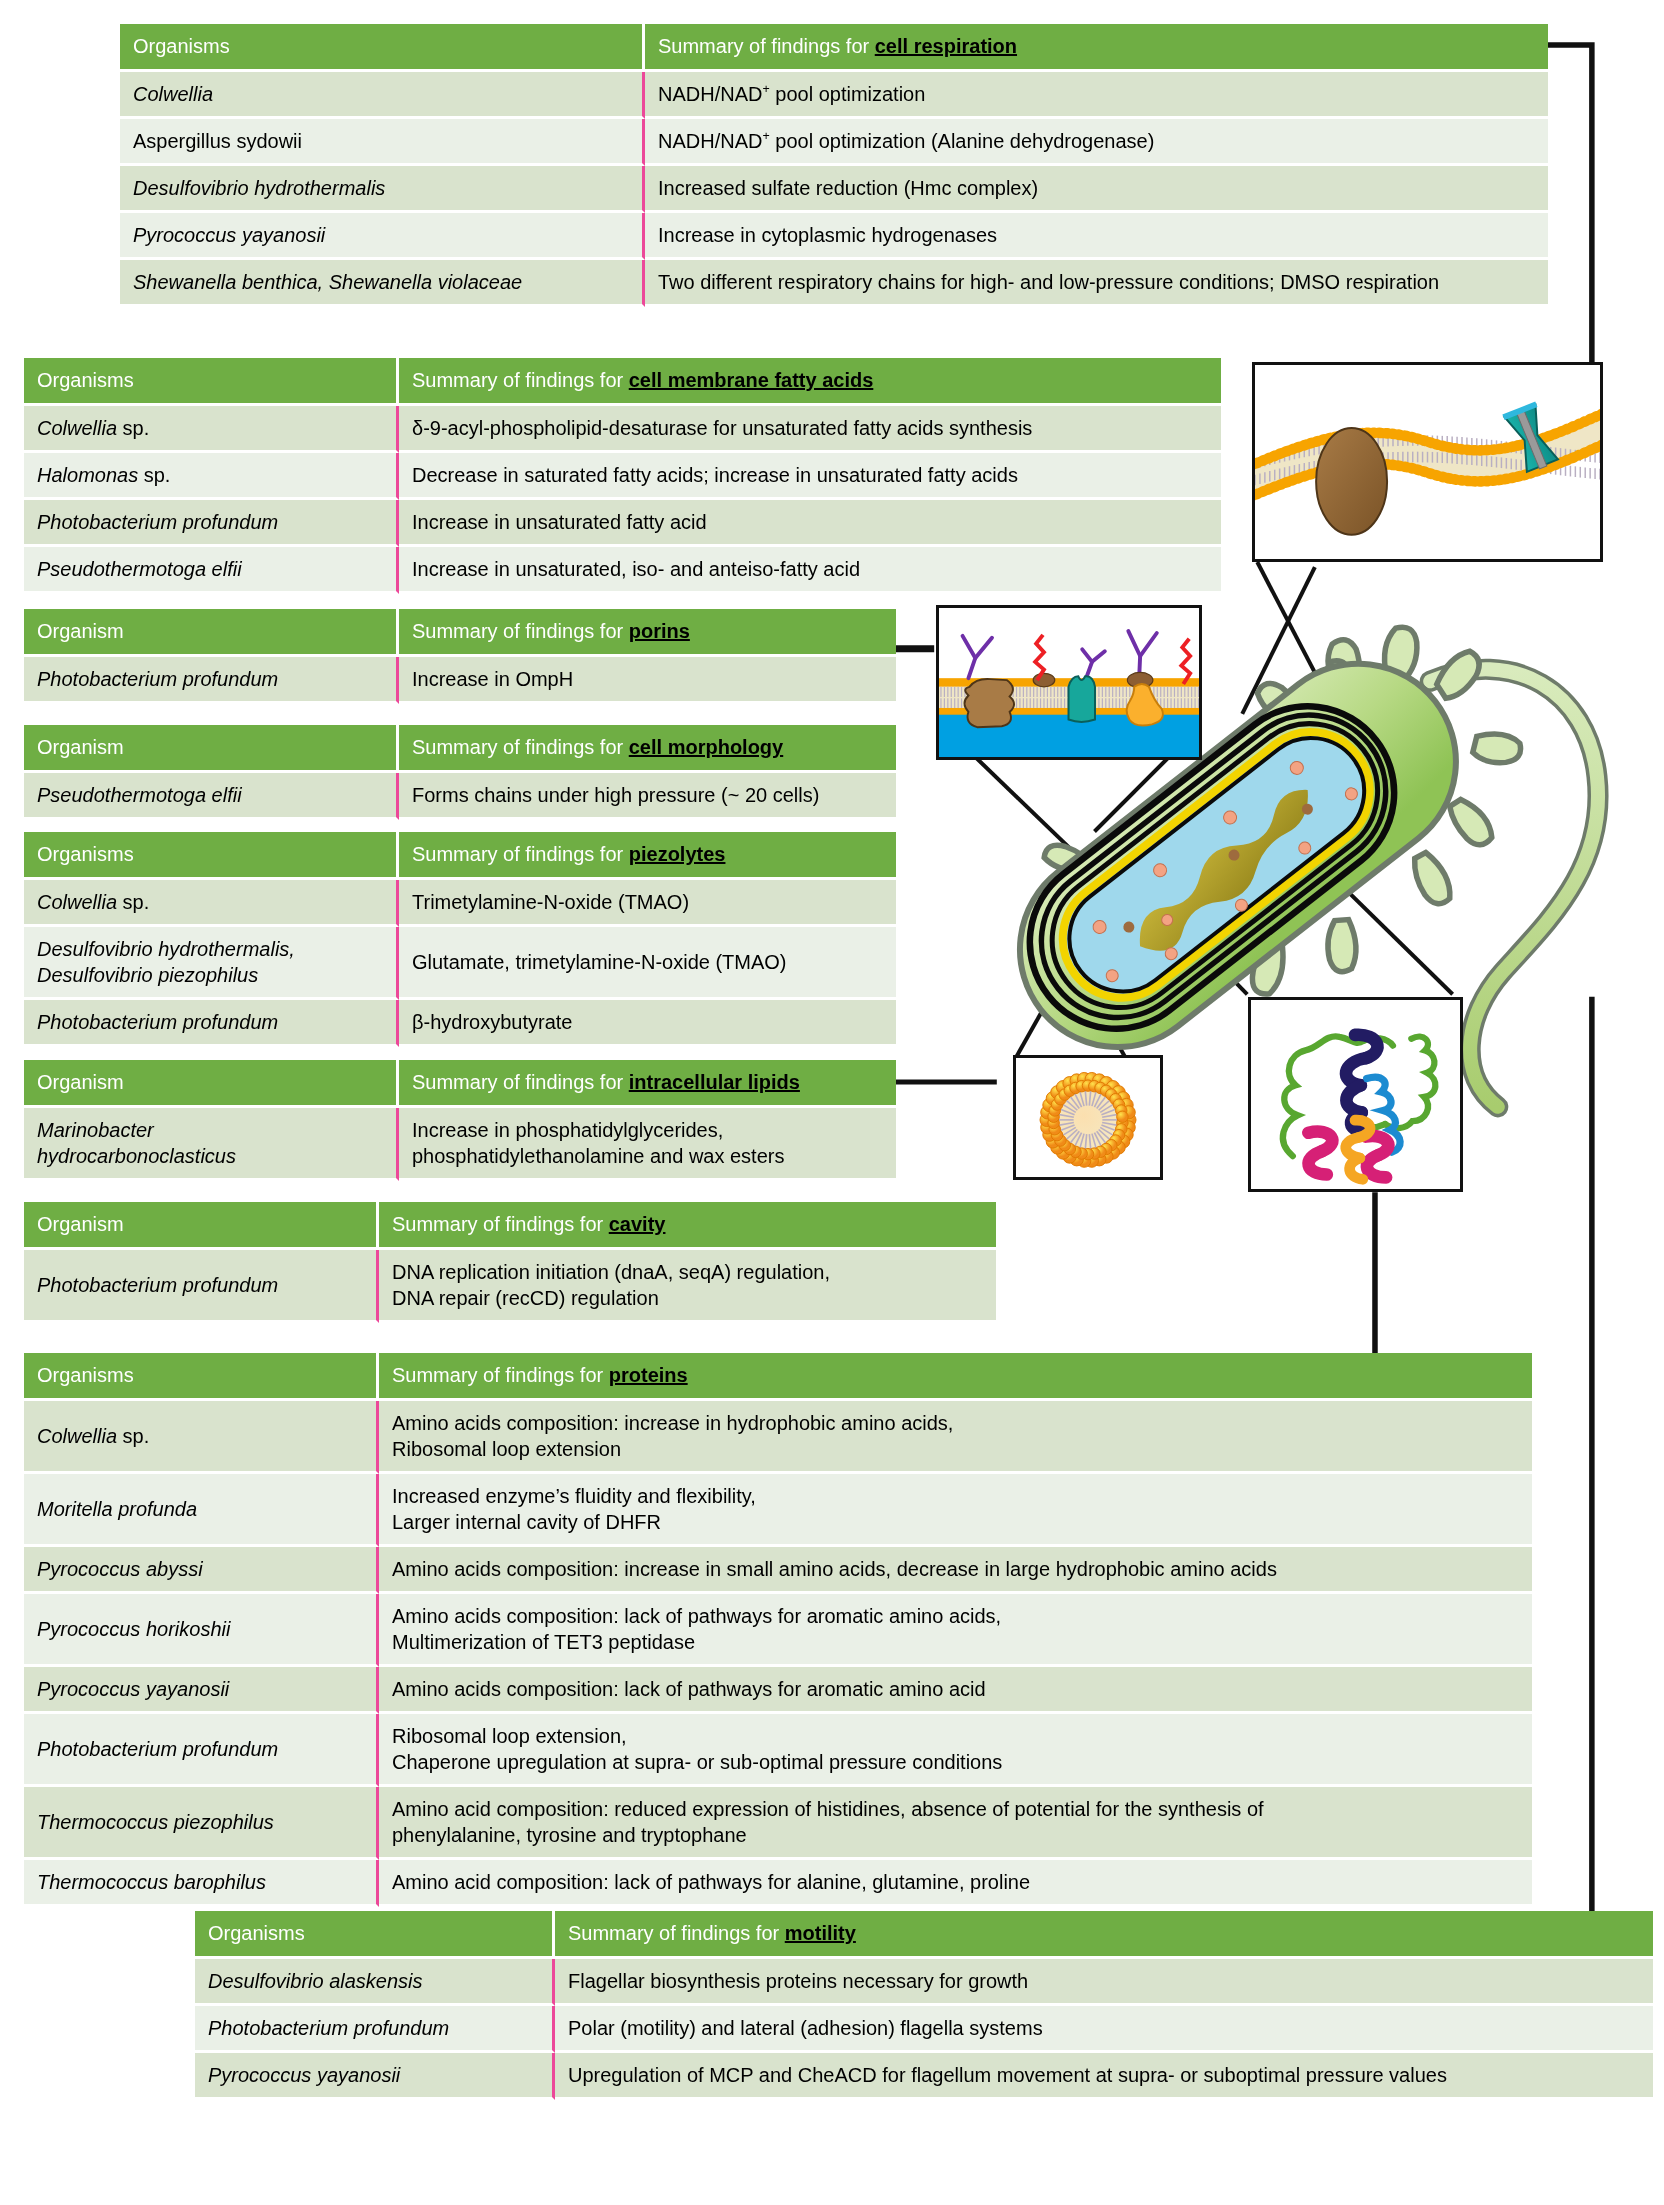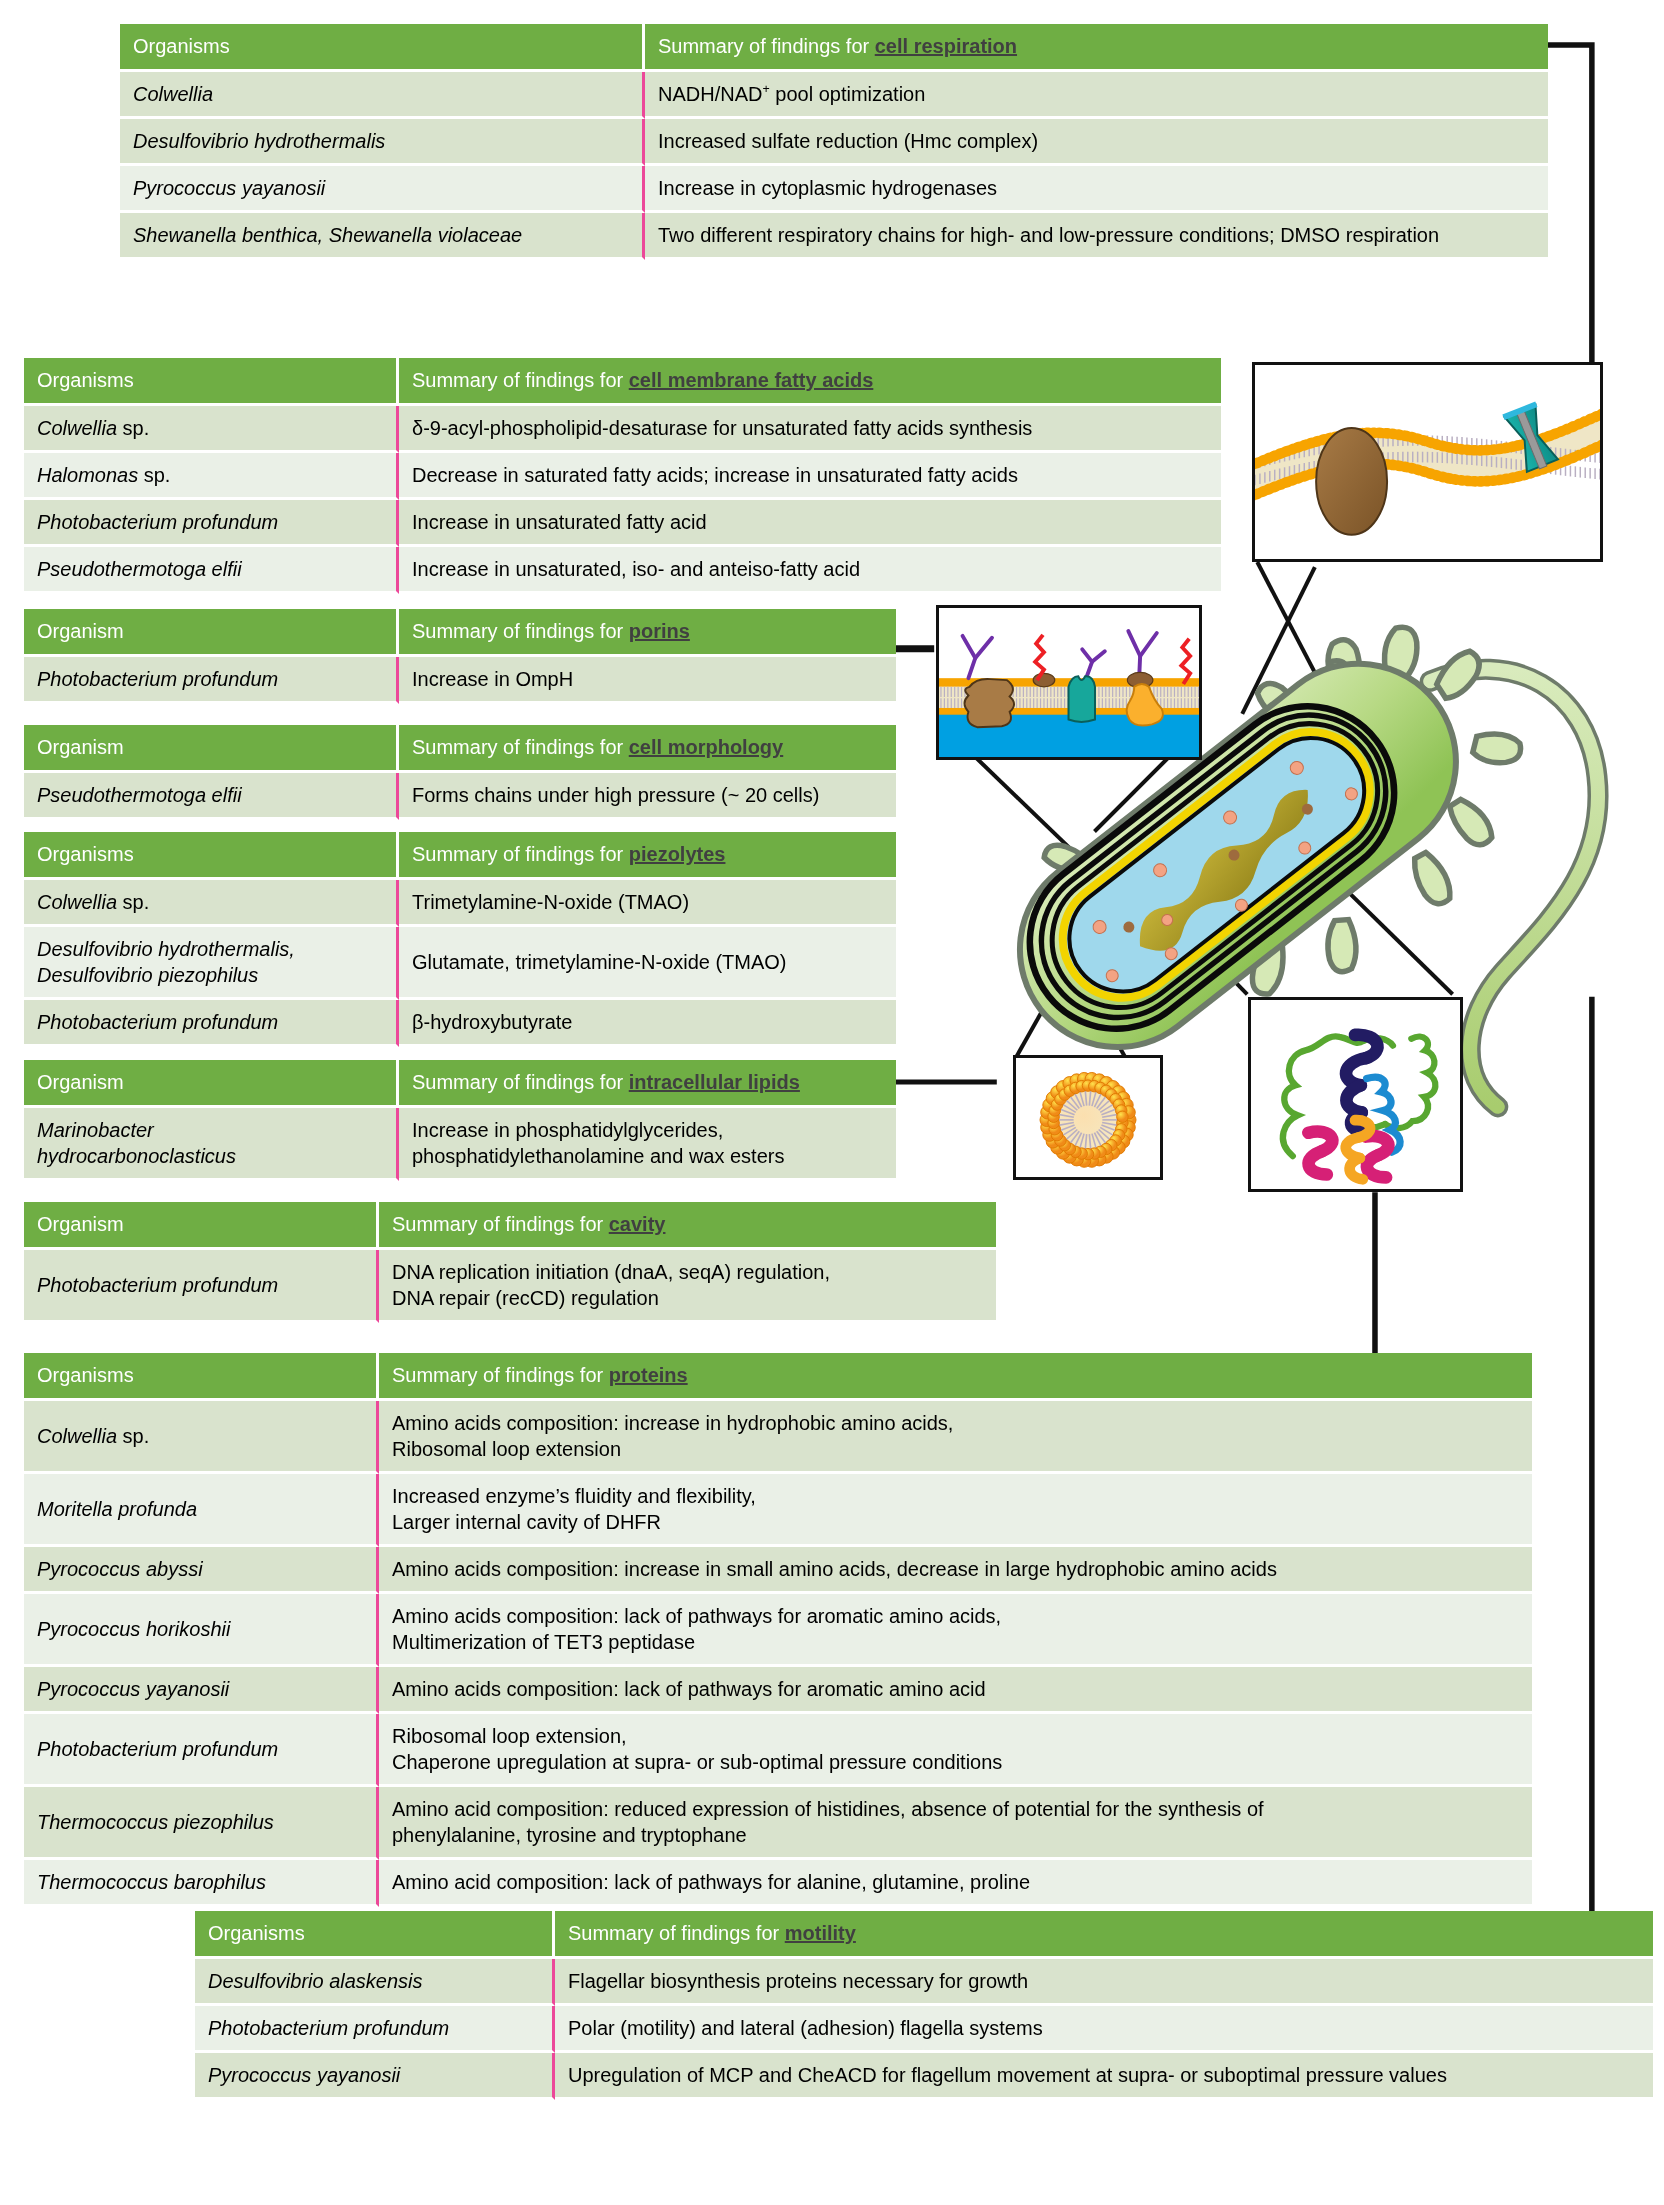--- a/index.html
+++ b/index.html
@@ -15,21 +15,21 @@
   .tbl .hdr td.c1{border-right:3px solid #ffffff;}
   .tbl td{
       font-size:20px;color:#000000;padding:9px 13px;vertical-align:middle;
       line-height:1.30;
   }
   .tbl tr.r-odd  td{background:#D9E3CD;}
   .tbl tr.r-even td{background:#EAF0E7;}
   .tbl tbody tr td.c1{border-right:3px solid #ec4899;}
   .tbl tbody tr td{border-bottom:3.5px solid #ffffff;}
   .tbl .org{font-style:italic;}
-  .kw{font-weight:bold;text-decoration:underline;color:#404040;}
+  .kw{font-weight:bold;text-decoration:underline;color:#000000;}
   sup{font-size:0.62em;vertical-align:super;line-height:0;}
 
   
   .inset{position:absolute;background:#ffffff;border:3.5px solid #111111;box-sizing:border-box;overflow:hidden;}
 
   
   #bact{position:absolute;}
   #leaders{position:absolute;left:0;top:0;width:1664px;height:2205px;pointer-events:none;}
 </style>
 </head>
@@ -65,20 +65,24 @@
 
   <table class="tbl" style="left:120px; top:24px; width:1428px;">
     <tbody>
         <tr class="hdr">
       <td class="c1" style="width:496px;">Organisms</td>
       <td><span>Summary of findings for </span><span class="kw">cell respiration</span></td>
     </tr>
     <tr class="r-odd">
       <td class="c1 org">Colwellia</td>
       <td>NADH/NAD<sup>+</sup> pool optimization</td>
+    </tr>
+    <tr class="r-even">
+      <td class="c1">Aspergillus sydowii</td>
+      <td>NADH/NAD<sup>+</sup> pool optimization (Alanine dehydrogenase)</td>
     </tr>
     <tr class="r-odd">
       <td class="c1 org">Desulfovibrio hydrothermalis</td>
       <td>Increased sulfate reduction (Hmc complex)</td>
     </tr>
     <tr class="r-even">
       <td class="c1 org">Pyrococcus yayanosii</td>
       <td>Increase in cytoplasmic hydrogenases</td>
     </tr>
     <tr class="r-odd">

